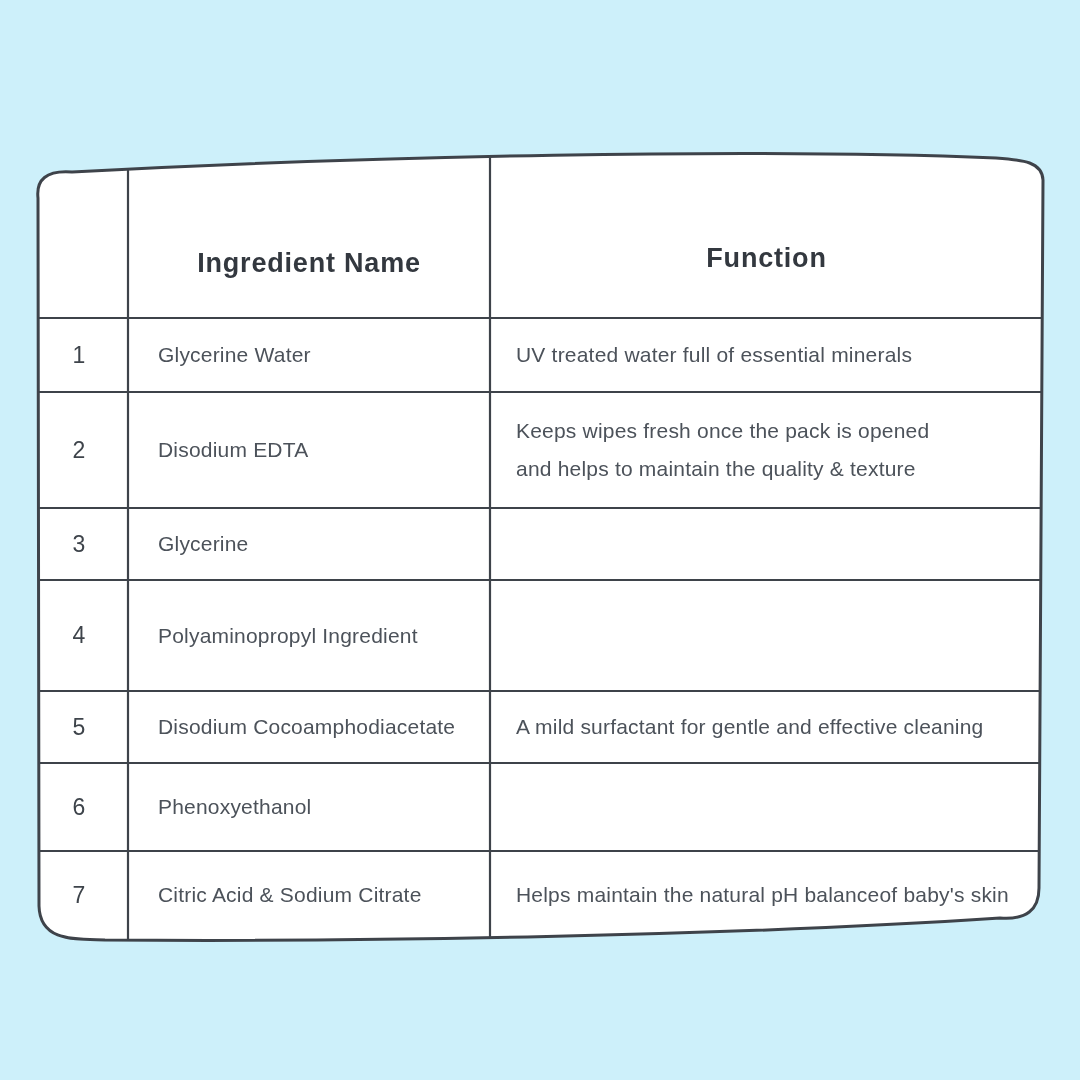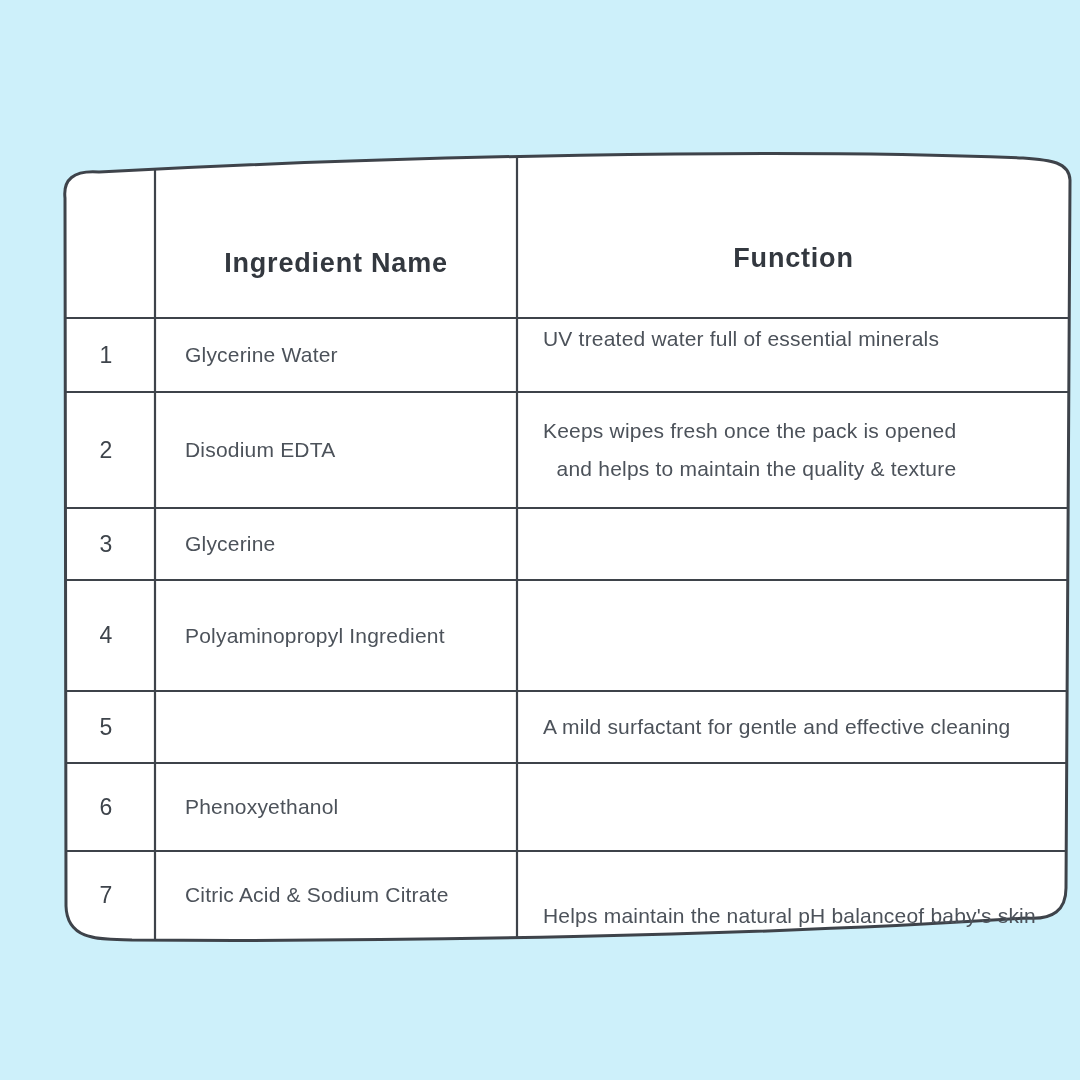--- a/index.html
+++ b/index.html
@@ -5,21 +5,21 @@
   html, body { margin: 0; padding: 0; }
   body {
     width: 1080px; height: 1080px;
     background: #CDF0FA;
     font-family: "Liberation Sans", "DejaVu Sans", sans-serif;
     overflow: hidden;
     position: relative;
   }
   .canvas {
     position: absolute; left: 0; top: 0;
-    width: 1012px; height: 1080px; margin-left: 27px;
+    width: 1012px; height: 1080px;
   }
   .table-wrap {
     position: absolute; left: 30px; top: 148px;
     width: 1020px; height: 800px;
   }
   .frame-svg {
     position: absolute; left: 0; top: 0;
     width: 1020px; height: 800px;
     display: block;
   }
@@ -92,38 +92,39 @@
       </g>
     </svg>
 
     <div class="cells">
 
       <div class="cell head" style="left:98px;width:362px;top:60px;height:110px;">Ingredient Name</div>
       <div class="cell head" style="left:460px;width:553px;top:55px;height:110px;">Function</div>
 
       <div class="cell num col-idx" style="top:170px;height:74px;">1</div>
       <div class="cell col-ing" style="top:170px;height:74px;">Glycerine Water</div>
-      <div class="cell fn col-fun" style="top:154px;height:74px;">UV treated water full of essential minerals</div>
+      <div class="cell fn col-fun" style="top:170px;height:74px;">UV treated water full of essential minerals</div>
 
       <div class="cell num col-idx" style="top:244px;height:116px;">2</div>
       <div class="cell col-ing" style="top:244px;height:116px;">Disodium EDTA</div>
-      <div class="cell fn col-fun" style="top:244px;height:116px;text-align:right;">Keeps wipes fresh once the pack is opened
+      <div class="cell fn col-fun" style="top:244px;height:116px;">Keeps wipes fresh once the pack is opened
 and helps to maintain the quality &amp; texture</div>
 
       <div class="cell num col-idx" style="top:360px;height:72px;">3</div>
       <div class="cell col-ing" style="top:360px;height:72px;">Glycerine</div>
 
       <div class="cell num col-idx" style="top:432px;height:111px;">4</div>
       <div class="cell col-ing" style="top:432px;height:111px;">Polyaminopropyl Ingredient</div>
 
       <div class="cell num col-idx" style="top:543px;height:72px;">5</div>
+      <div class="cell col-ing" style="top:543px;height:72px;">Disodium Cocoamphodiacetate</div>
       <div class="cell fn col-fun" style="top:543px;height:72px;">A mild surfactant for gentle and effective cleaning</div>
 
       <div class="cell num col-idx" style="top:615px;height:88px;">6</div>
       <div class="cell col-ing" style="top:615px;height:88px;">Phenoxyethanol</div>
 
       <div class="cell num col-idx" style="top:703px;height:88px;">7</div>
       <div class="cell col-ing" style="top:703px;height:88px;">Citric Acid &amp; Sodium Citrate</div>
-      <div class="cell fn col-fun" style="top:724px;height:88px;text-align:right;">Helps maintain the natural pH balanceof baby's skin</div>
+      <div class="cell fn col-fun" style="top:703px;height:88px;text-align:right;">Helps maintain the natural pH balanceof baby's skin</div>
 
     </div>
   </div>
 </div>
 
 </body></html>

